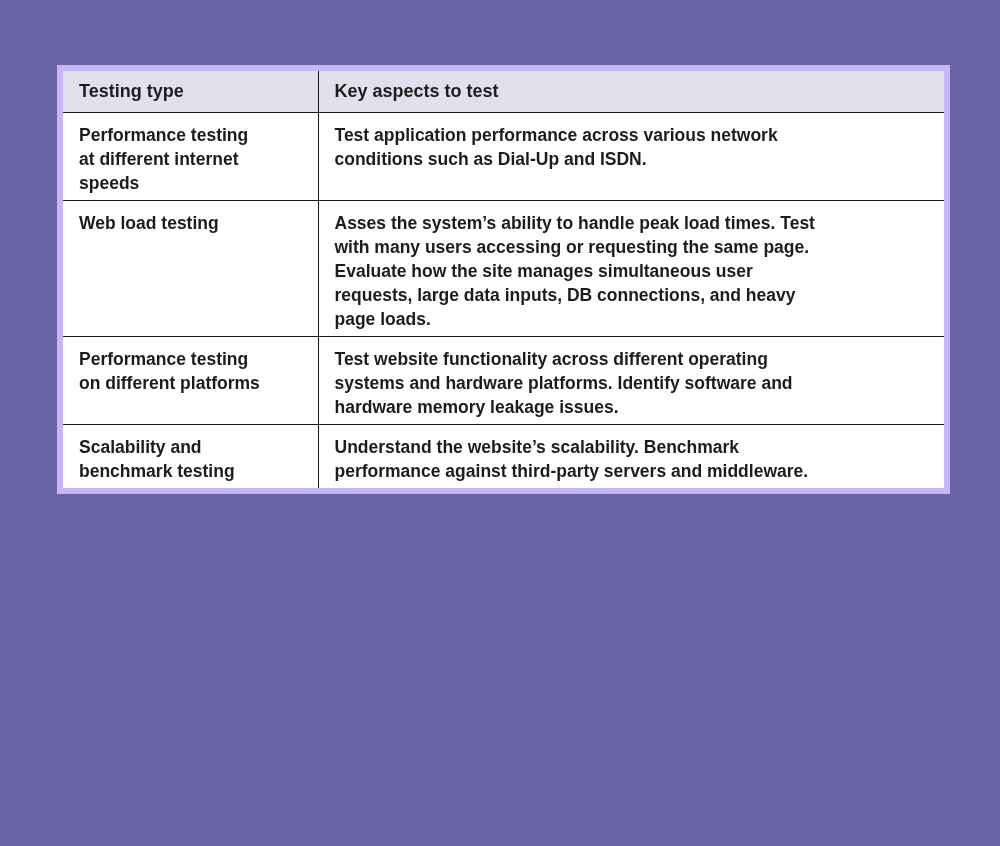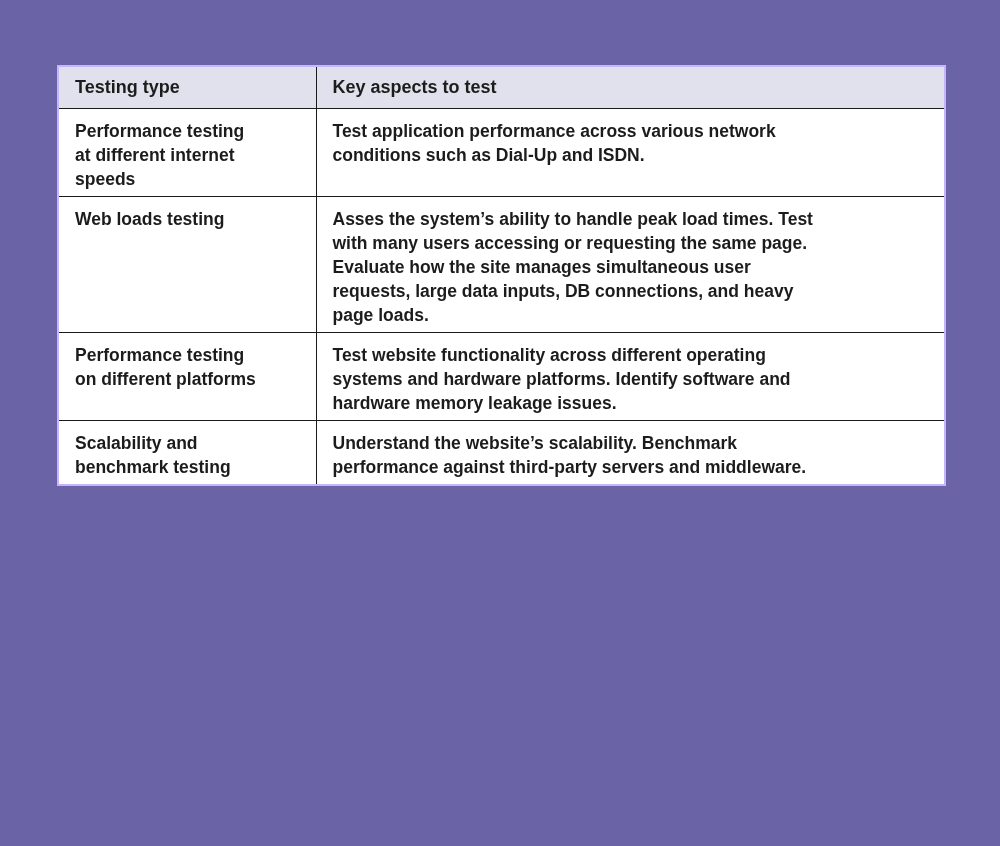--- a/index.html
+++ b/index.html
@@ -18,21 +18,21 @@
   .canvas {
     position: absolute;
     left: 57px;
     top: 65px;
   }
   table.testing-table {
     border-collapse: collapse;
     table-layout: fixed;
     width: 887px;
     background: #FFFFFF;
-    border: 2px solid #c4b5fd;
+    border: 6px solid #c4b5fd;
   }
   col.col-type   { width: 258px; }
   col.col-aspects{ width: 629px; }
   th, td {
     border: 1.5px solid #1B1B1B;
     text-align: left;
     vertical-align: top;
     white-space: pre-line;
     overflow-wrap: break-word;
   }
@@ -69,21 +69,21 @@
     </thead>
     <tbody>
         <tr>
     <td class="cell-type">Performance testing
 at different internet
 speeds</td>
     <td class="cell-aspects">Test application performance across various network
 conditions such as Dial-Up and ISDN.</td>
   </tr>
         <tr>
-    <td class="cell-type">Web loads testing</td>
+    <td class="cell-type">Web load testing</td>
     <td class="cell-aspects">Asses the system’s ability to handle peak load times. Test
 with many users accessing or requesting the same page.
 Evaluate how the site manages simultaneous user
 requests, large data inputs, DB connections, and heavy
 page loads.</td>
   </tr>
         <tr>
     <td class="cell-type">Performance testing
 on different platforms</td>
     <td class="cell-aspects">Test website functionality across different operating

